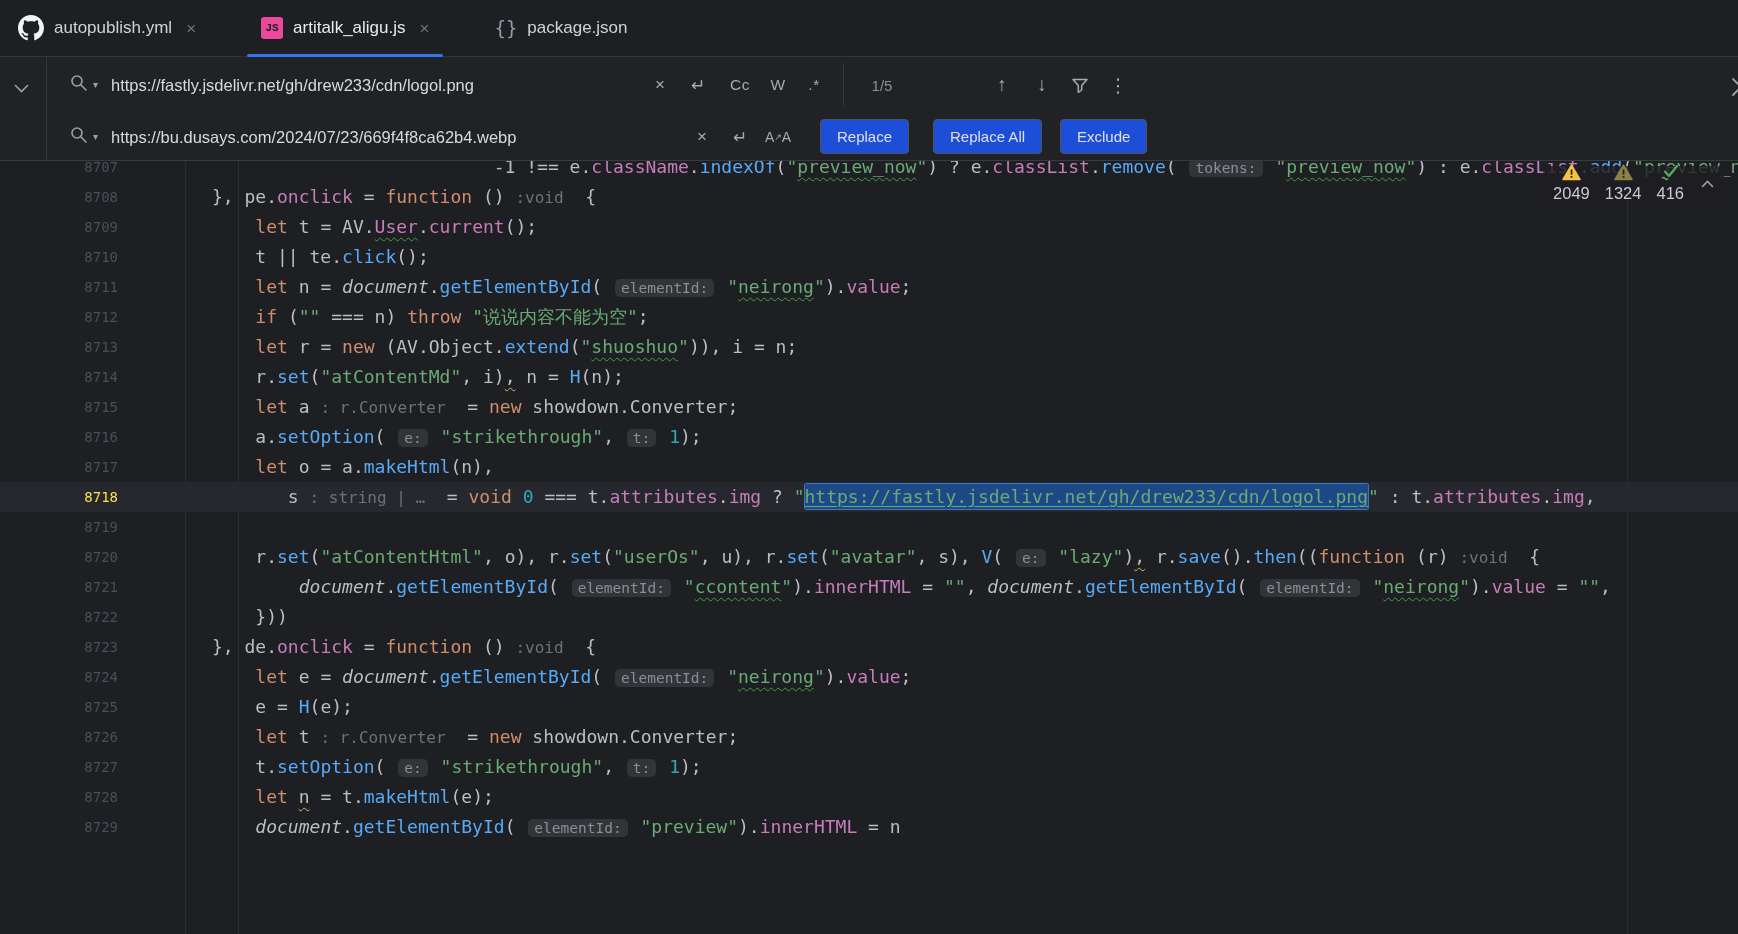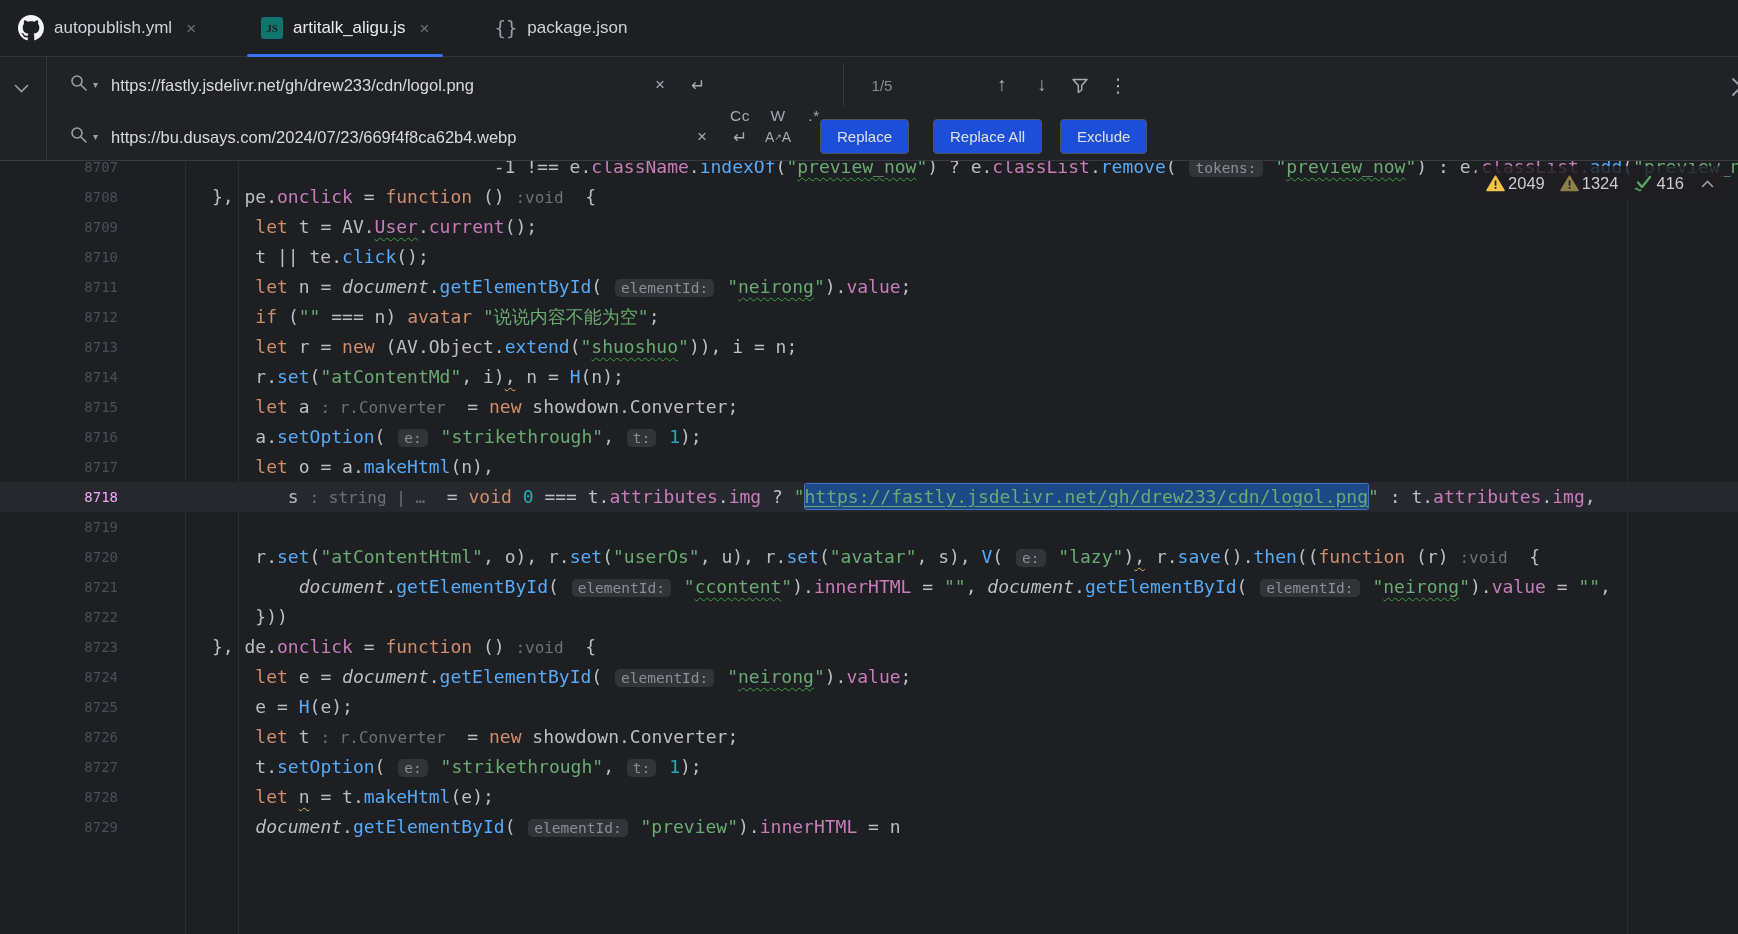--- a/index.html
+++ b/index.html
@@ -8,59 +8,59 @@
 
   
   .tabbar { position:absolute; top:0; left:0; right:0; height:57px;
     display:flex; align-items:stretch; background:#1e1f22; border-bottom:1px solid #313438;gap:29px; }
   .tab { display:flex; align-items:center; gap:10px; padding:0 18px; position:relative;
     font-size:17px; color:#ced2d9; cursor:default; }
   .tab.active { color:#e8eaee; }
   .tab.active::after { content:""; position:absolute; left:4px; right:4px; bottom:-1px;
     height:3px; background:#3574f0; border-radius:2px; }
   .tabclose { color:#70747d; font-size:17px; margin-left:4px; line-height:1; }
-  .jsbadge { width:22px; height:22px; background:#0f766e; border-radius:3px; color:#1e1f22;
+  .jsbadge { width:22px; height:22px; background:#ec4899; border-radius:3px; color:#1e1f22;
     font-weight:bold; font-size:11px; display:flex; align-items:center; justify-content:center;
-    font-family:Liberation Serif, serif; }
+    font-family:Liberation Mono, monospace; }
   .braces { font-family:"DejaVu Sans Mono", monospace; font-size:19px; color:#979caa; }
 
   
   .findpanel { position:absolute; top:57px; left:0; right:0; height:104px;
     background:#212226; border-bottom:1px solid #393b40; z-index:10; }
   .fp-sep-v { position:absolute; left:46px; top:0; bottom:0; width:1px; background:#35373c; }
   .fp-collapse { position:absolute; left:14px; top:22px; color:#9da0a8; }
   .fr { position:absolute; left:47px; right:0; height:52px; }
   .fr1 { top:2px; } .fr2 { top:54px; }
   .mag { position:absolute; left:22px; top:14px; }
   .magcaret { position:absolute; left:46px; top:20px; font-size:10px; color:#9da0a8; }
   .findinput { position:absolute; left:64px; top:10px; width:490px; height:32px;
     background:transparent; border:none; outline:none; color:#d7d9de; font-size:16.5px;
     font-family:"Liberation Sans", sans-serif; }
   .iconbtn { position:absolute; top:11px; width:30px; height:30px; display:flex;
     align-items:center; justify-content:center; color:#a7aab2; font-size:17px;
     border-radius:4px; cursor:default; }
-  .toggle { font-size:15.5px; letter-spacing:0.5px;margin-top:31px; }
+  .toggle { font-size:15.5px; letter-spacing:0.5px; }
   .fr-divider { position:absolute; left:760px; top:4px; bottom:4px; width:1px; background:#35373c; }
   .counter { position:absolute; left:800px; top:0; width:70px; height:52px; display:flex;
     align-items:center; justify-content:center; color:#8c8e96; font-size:15px; }
   .btn { position:absolute; top:8px; height:35px; padding:0 16px; background:#1d4ed8;
     border:1px solid #50535a; border-radius:4px; color:#dfe1e5; font-size:15px;
     display:flex; align-items:center; cursor:default; white-space:nowrap; }
   .panel-end-chev { position:absolute; right:-5px; top:18px; color:#9da0a8; }
   .preserve { font-size:14px; color:#a7aab2; }
   .preserve sup { font-size:9px; }
 
   
   .editor { position:absolute; top:0; left:0; right:0; bottom:0; background:#1e1f22; }
   .lines { position:absolute; top:152px; left:0; right:0; }
   .cl { position:relative; height:30px; line-height:30px; white-space:pre; width:1738px; }
   .cl.cur { background:#26282e; }
   .ln { position:absolute; left:0; top:0; width:118px; text-align:right; color:#4a4f59;
     font-family:"DejaVu Sans Mono", monospace; font-size:14px; }
-  .cl.cur .ln { color:#f0abfc; }
+  .cl.cur .ln { color:#fde047; }
   .cd { position:absolute; left:212px; top:0; font-family:"DejaVu Sans Mono", monospace;
     font-size:18px; color:#bcbec4; }
   .guide { position:absolute; top:0; bottom:0; width:1px; }
   .g-gutter { left:185px; background:#2b2d31; }
   .g-indent { left:238px; background:#2c2e33; }
   .g-margin { left:1627px; background:#2b2d31; }
 
   
   .p { color:#bcbec4; }
   .k { color:#cf8e6d;text-align:center; }
@@ -74,37 +74,37 @@
     font-size:14.5px; margin:0 2px; }
   .sq-g { text-decoration:underline wavy #3f9e49 1px; text-underline-offset:4px;margin-top:20px; }
   .sq-y { text-decoration:underline wavy #d6b85a 1px; text-underline-offset:4px; }
   .match { background:#1d4a87; box-shadow:0 0 0 1px #3d74c4; border-radius:2px;
     text-decoration:underline; text-underline-offset:3px; padding:2px 0; }
 
   
   .inspect { position:absolute; top:166px; right:14px; height:34px; z-index:8;
     display:flex; align-items:center; gap:15px; background:rgba(30,31,34,0.82);
     padding:0 10px; border-radius:8px; }
-  .insp-item { display:flex; align-items:center; gap:3px; color:#c8cbd1; font-size:16.5px; }
+  .insp-item { display:flex; align-items:center; gap:3px; color:#c8cbd1; font-size:16.5px;flex-direction:column; }
   .chev-up { color:#9da0a8; margin-left:2px; }
 </style>
 </head>
 <body>
 
 <div class="editor">
   <div class="guide g-gutter"></div>
   <div class="guide g-indent"></div>
   <div class="guide g-margin"></div>
   <div class="lines">
       <div class="cl"><span class="ln">8707</span><span class="cd"><span class="p">                          -1 !== e.</span><span class="m">className</span><span class="p">.</span><span class="f">indexOf</span><span class="p">(</span><span class="s">"</span><span class="s sq-g">preview_now</span><span class="s">"</span><span class="p">) ? e.</span><span class="m">classList</span><span class="p">.</span><span class="f">remove</span><span class="p">( </span><span class="hb">tokens:</span><span class="p"> </span><span class="s">"</span><span class="s sq-g">preview_now</span><span class="s">"</span><span class="p">) : e.</span><span class="m">classList</span><span class="p">.</span><span class="f">add</span><span class="p">(</span><span class="s">"preview_now"</span></span></div>
       <div class="cl"><span class="ln">8708</span><span class="cd"><span class="p">}, pe.</span><span class="m">onclick</span><span class="p"> = </span><span class="k">function</span><span class="p"> () </span><span class="h">:void</span><span class="p">  {</span></span></div>
       <div class="cl"><span class="ln">8709</span><span class="cd"><span class="p">    </span><span class="k">let</span><span class="p"> t = AV.</span><span class="m sq-g">User</span><span class="p">.</span><span class="m">current</span><span class="p">();</span></span></div>
       <div class="cl"><span class="ln">8710</span><span class="cd"><span class="p">    t || te.</span><span class="f">click</span><span class="p">();</span></span></div>
       <div class="cl"><span class="ln">8711</span><span class="cd"><span class="p">    </span><span class="k">let</span><span class="p"> n = </span><span class="g">document</span><span class="p">.</span><span class="f">getElementById</span><span class="p">( </span><span class="hb">elementId:</span><span class="p"> </span><span class="s">"</span><span class="s sq-g">neirong</span><span class="s">"</span><span class="p">).</span><span class="m">value</span><span class="p">;</span></span></div>
-      <div class="cl"><span class="ln">8712</span><span class="cd"><span class="p">    </span><span class="k">if</span><span class="p"> (</span><span class="s">""</span><span class="p"> === n) </span><span class="k">avatar</span><span class="p"> </span><span class="s">"说说内容不能为空"</span><span class="p">;</span></span></div>
+      <div class="cl"><span class="ln">8712</span><span class="cd"><span class="p">    </span><span class="k">if</span><span class="p"> (</span><span class="s">""</span><span class="p"> === n) </span><span class="k">throw</span><span class="p"> </span><span class="s">"说说内容不能为空"</span><span class="p">;</span></span></div>
       <div class="cl"><span class="ln">8713</span><span class="cd"><span class="p">    </span><span class="k">let</span><span class="p"> r = </span><span class="k">new</span><span class="p"> (AV.Object.</span><span class="f">extend</span><span class="p">(</span><span class="s">"</span><span class="s sq-g">shuoshuo</span><span class="s">"</span><span class="p">)), i = n;</span></span></div>
       <div class="cl"><span class="ln">8714</span><span class="cd"><span class="p">    r.</span><span class="f">set</span><span class="p">(</span><span class="s">"atContentMd"</span><span class="p">, i)</span><span class="p sq-y">,</span><span class="p"> n = </span><span class="f">H</span><span class="p">(n);</span></span></div>
       <div class="cl"><span class="ln">8715</span><span class="cd"><span class="p">    </span><span class="k">let</span><span class="p"> a </span><span class="h">: r.Converter</span><span class="p">  = </span><span class="k">new</span><span class="p"> showdown.Converter;</span></span></div>
       <div class="cl"><span class="ln">8716</span><span class="cd"><span class="p">    a.</span><span class="f">setOption</span><span class="p">( </span><span class="hb">e:</span><span class="p"> </span><span class="s">"strikethrough"</span><span class="p">, </span><span class="hb">t:</span><span class="p"> </span><span class="n">1</span><span class="p">);</span></span></div>
       <div class="cl"><span class="ln">8717</span><span class="cd"><span class="p">    </span><span class="k">let</span><span class="p"> o = a.</span><span class="f">makeHtml</span><span class="p">(n),</span></span></div>
       <div class="cl cur"><span class="ln">8718</span><span class="cd"><span class="p">       s </span><span class="h">: string | …</span><span class="p">  = </span><span class="k">void</span><span class="p"> </span><span class="n">0</span><span class="p"> === t.</span><span class="m">attributes</span><span class="p">.</span><span class="m">img</span><span class="p"> ? </span><span class="s">"</span><span class="s match">https://fastly.jsdelivr.net/gh/drew233/cdn/logol.png</span><span class="s">"</span><span class="p"> : t.</span><span class="m">attributes</span><span class="p">.</span><span class="m">img</span><span class="p">,</span></span></div>
       <div class="cl"><span class="ln">8719</span></div>
       <div class="cl"><span class="ln">8720</span><span class="cd"><span class="p">    r.</span><span class="f">set</span><span class="p">(</span><span class="s">"atContentHtml"</span><span class="p">, o), r.</span><span class="f">set</span><span class="p">(</span><span class="s">"userOs"</span><span class="p">, u), r.</span><span class="f">set</span><span class="p">(</span><span class="s">"avatar"</span><span class="p">, s), </span><span class="f">V</span><span class="p">( </span><span class="hb">e:</span><span class="p"> </span><span class="s">"lazy"</span><span class="p">)</span><span class="p sq-y">,</span><span class="p"> r.</span><span class="f">save</span><span class="p">().</span><span class="f">then</span><span class="p">((</span><span class="k">function</span><span class="p"> (r) </span><span class="h">:void</span><span class="p">  {</span></span></div>
       <div class="cl"><span class="ln">8721</span><span class="cd"><span class="p">        </span><span class="g">document</span><span class="p">.</span><span class="f">getElementById</span><span class="p">( </span><span class="hb">elementId:</span><span class="p"> </span><span class="s">"</span><span class="s sq-g">ccontent</span><span class="s">"</span><span class="p">).</span><span class="m">innerHTML</span><span class="p"> = </span><span class="s">""</span><span class="p">, </span><span class="g">document</span><span class="p">.</span><span class="f">getElementById</span><span class="p">( </span><span class="hb">elementId:</span><span class="p"> </span><span class="s">"</span><span class="s sq-g">neirong</span><span class="s">"</span><span class="p">).</span><span class="m">value</span><span class="p"> = </span><span class="s">""</span><span class="p">,</span></span></div>
       <div class="cl"><span class="ln">8722</span><span class="cd"><span class="p">    }))</span></span></div>

